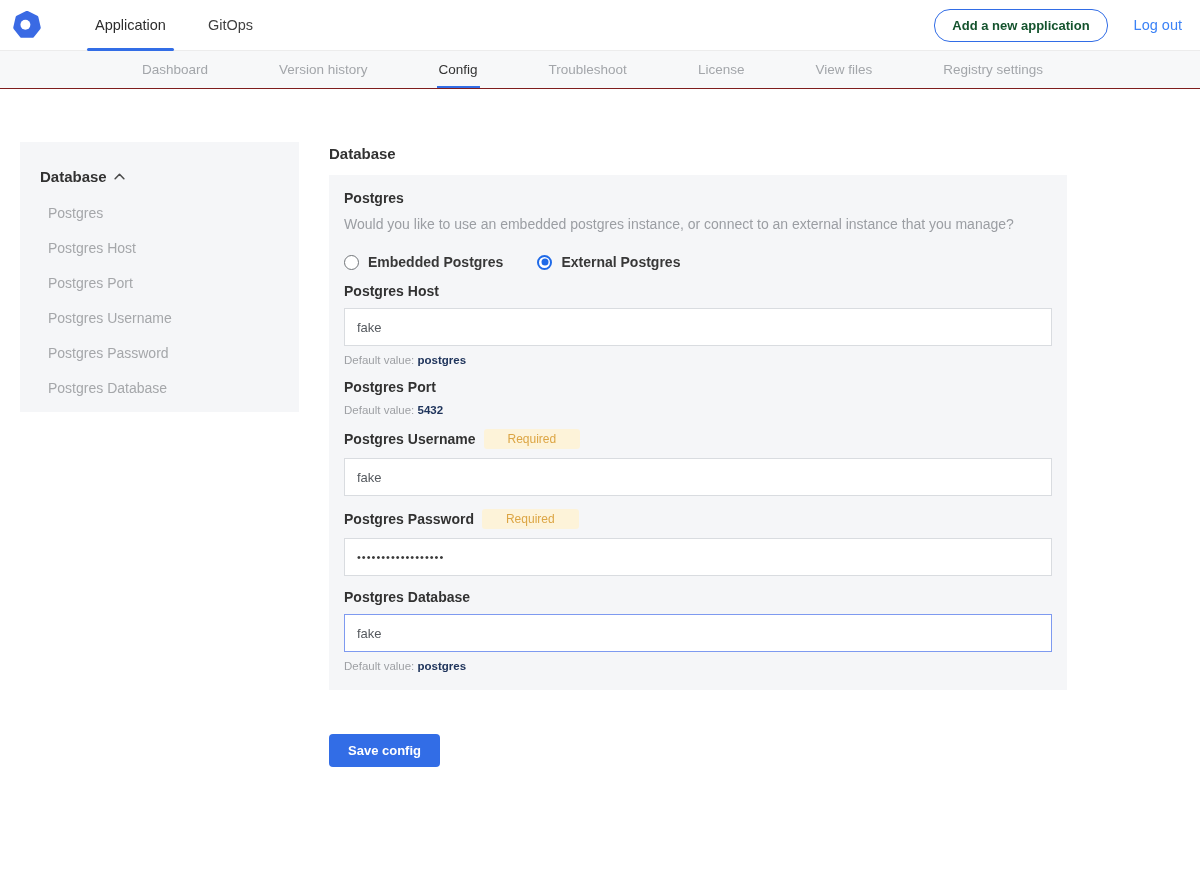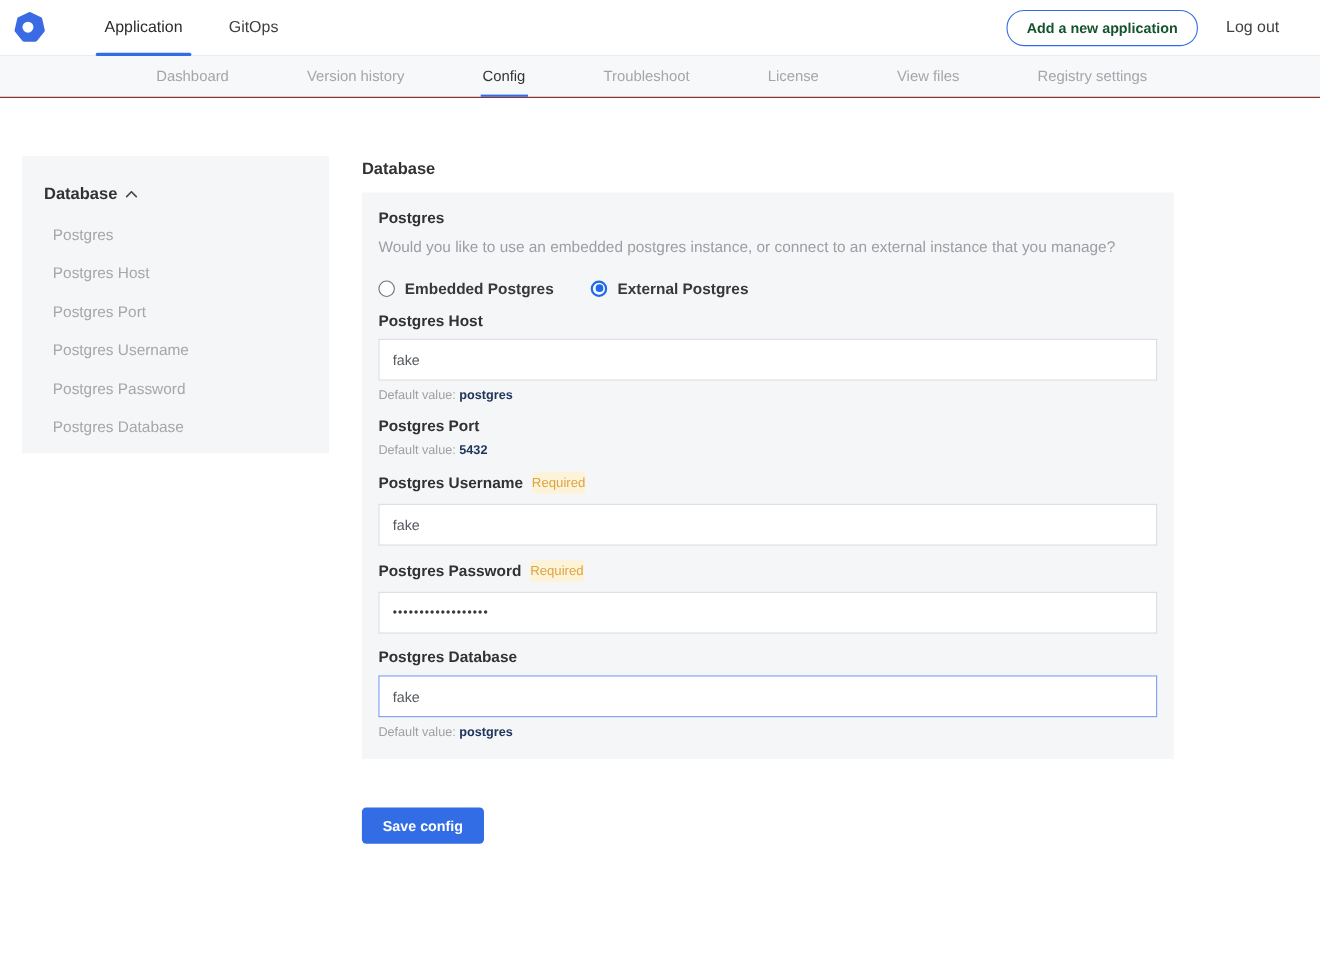--- a/index.html
+++ b/index.html
@@ -30,21 +30,21 @@
     height: 3px; background: #326de6; border-radius: 2px;
   }
   .topnav-spacer { flex: 1; }
   .add-app-btn {
     border: 1px solid #326de6; color: #14532d; background: #fff;
     border-radius: 16px; padding: 8px 17px;
     font-size: 13px; font-weight: 700; cursor: pointer;
     font-family: "Liberation Sans", sans-serif;
     text-align: center;
   }
-  .logout { margin-left: 26px; margin-right: 23px; font-size: 14.5px; color: #404040; cursor: pointer; }
+  .logout { margin-left: 26px; margin-right: 4px; font-size: 14.5px; color: #3b82f6; cursor: pointer; }
 
   
   .subnav {
     height: 38px; background: #f7f8f9;
     border-bottom: 1px solid #7f1d1d;
     display: flex; align-items: stretch; justify-content: space-between;
     padding: 0 155px 0 140px;
   }
   .sub-tab {
     position: relative; display: flex; align-items: center;
@@ -98,21 +98,21 @@
     width: 7px; height: 7px; border-radius: 50%; background: #1f6ae8;
   }
   .radio-label { font-size: 14px; font-weight: 700; color: #383838; }
 
   .field { margin-top: 13px; }
   .field:first-of-type { margin-top: 0; }
   .field-label-row { display: flex; align-items: center; margin-bottom: 9px; }
   .field-label { font-size: 14px; font-weight: 700; color: #323232; }
   .required-badge {
     margin-left: 8px; font-size: 12px; color: #dca544;
-    background: #fdf3d9; padding: 3px 0; border-radius: 3px;
+    background: #fdf3d9; padding: 3px 24px; border-radius: 3px;
   }
   .text-input {
     width: 100%; height: 38px;
     border: 1px solid #d9dce0; border-radius: 0;
     background: #fff; padding: 0 12px;
     font-size: 13px; color: #55595e;
     font-family: "Liberation Sans", sans-serif;
     outline: none;
   }
   .text-input.focused { border: 1px solid #7e9af0; }

